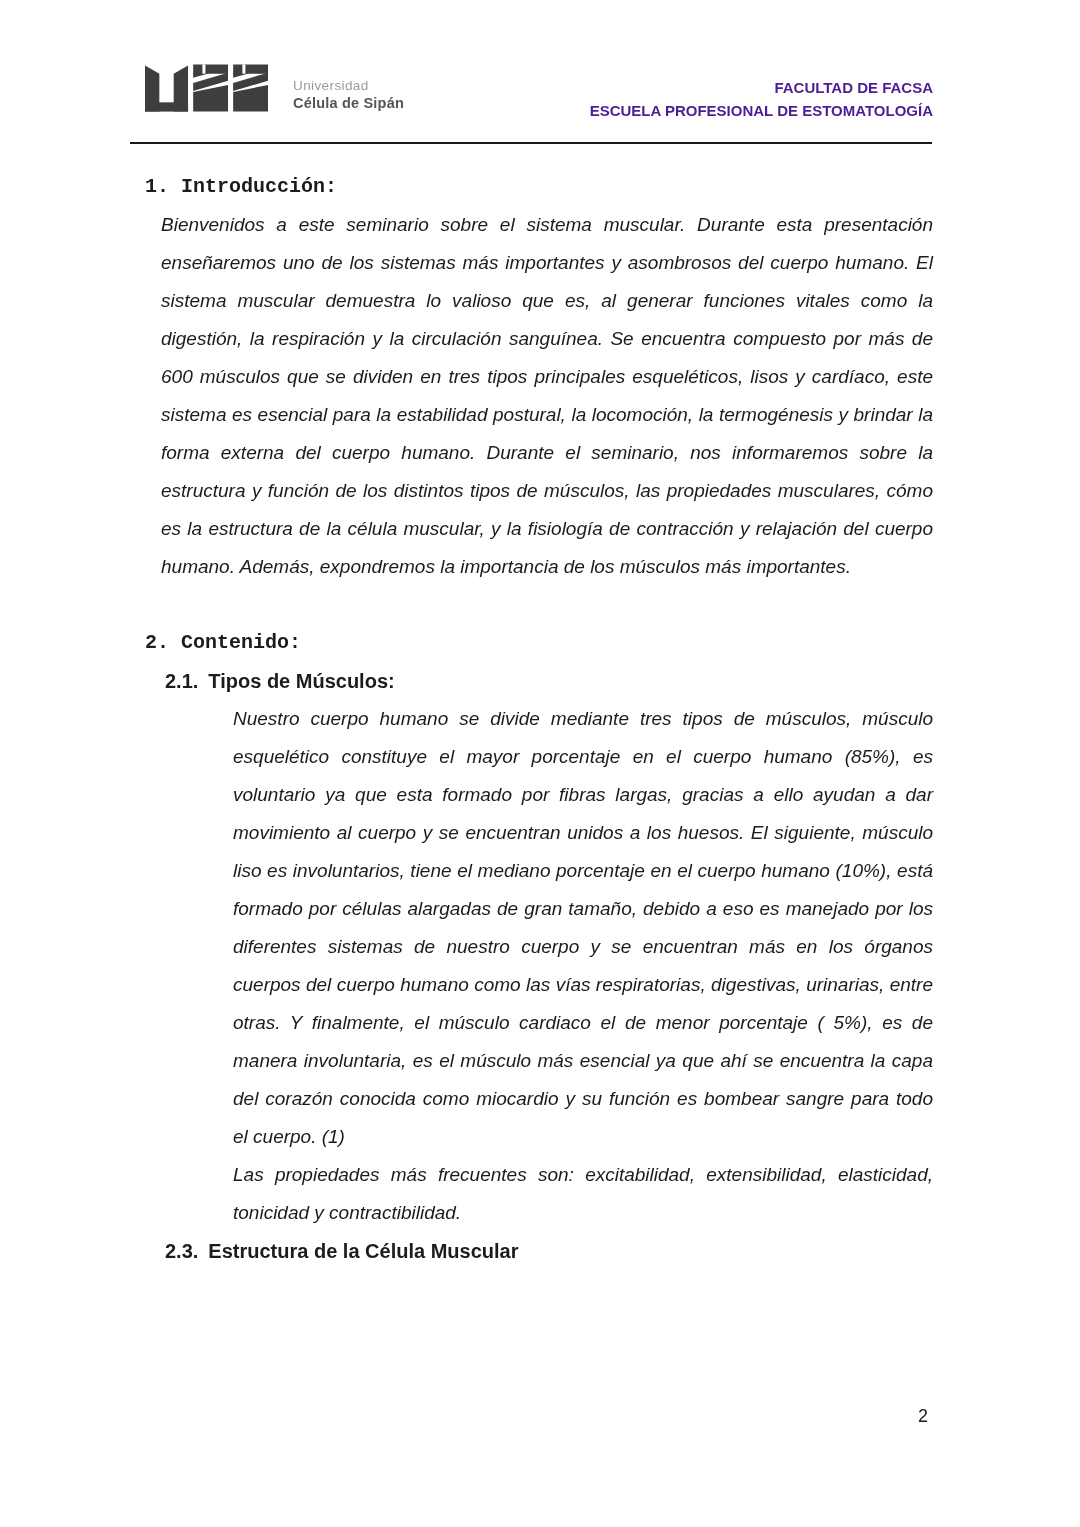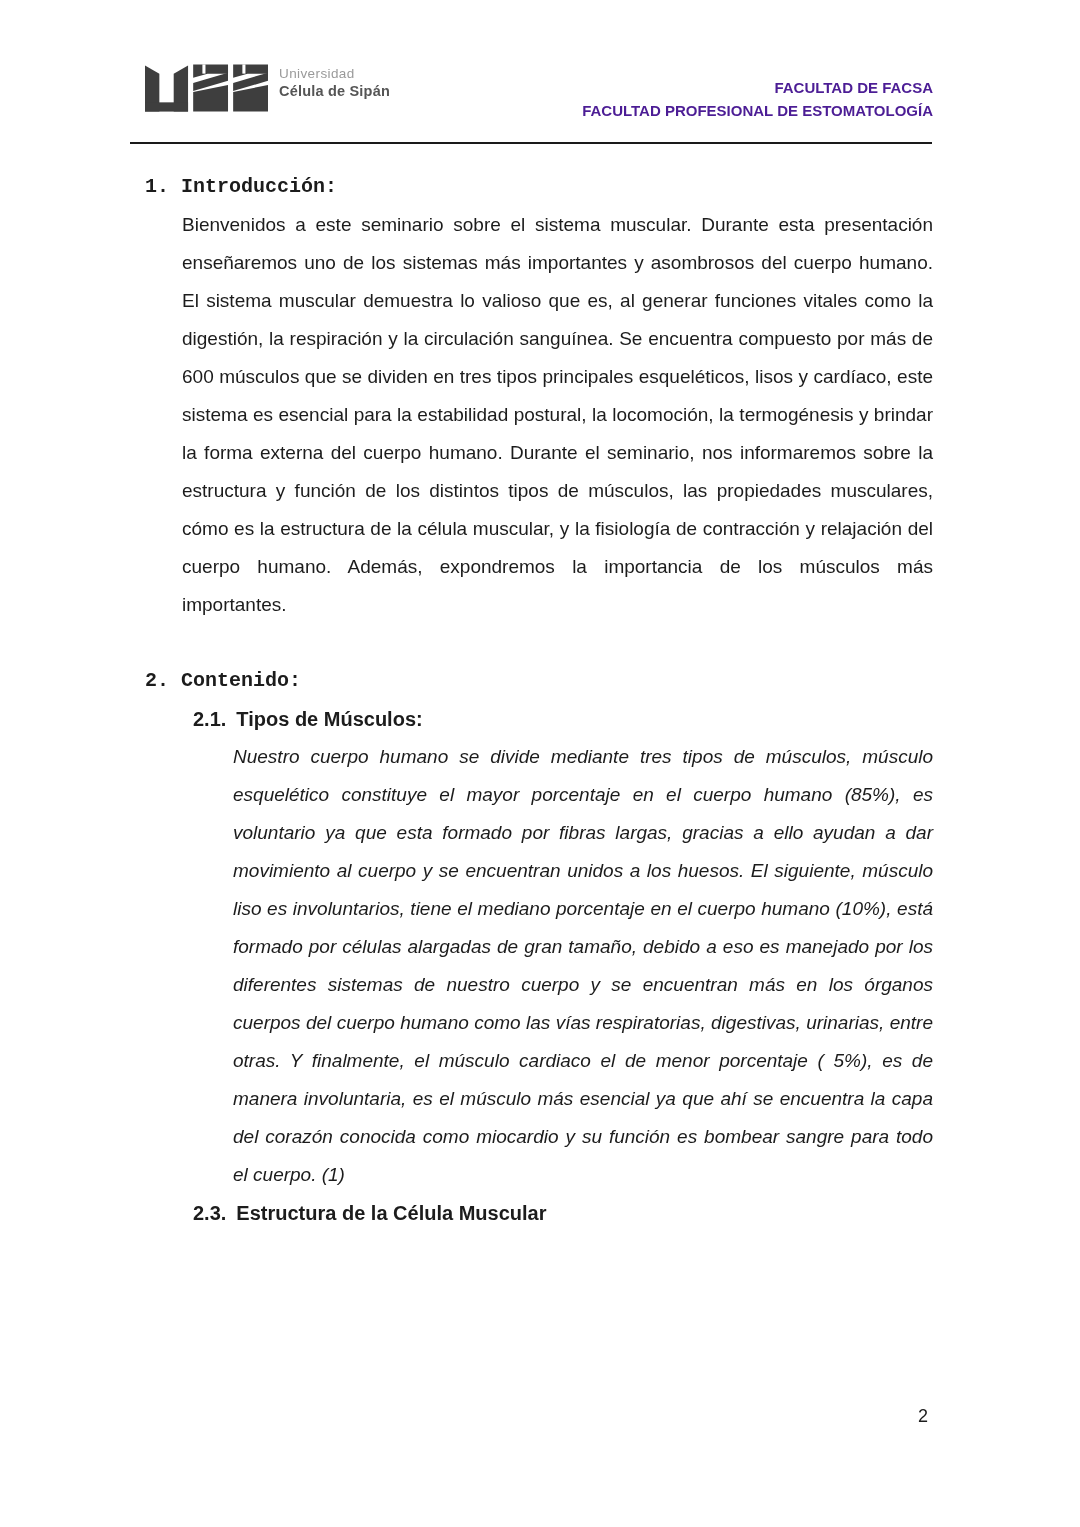--- a/index.html
+++ b/index.html
@@ -8,40 +8,40 @@
     position:relative;
     width:1080px; height:1527px;
     margin:0 auto;
     background:#ffffff;
     overflow:hidden;
     font-family:"Liberation Sans", sans-serif;
     color:#1c1c1c;
   }
   
   .header { position:relative; height:144px; }
-  .logo { position:absolute; left:145px; top:64px; display:flex; align-items:flex-start; gap:11px; }
+  .logo { position:absolute; left:145px; top:64px; display:flex; align-items:flex-end; gap:25px; }
   .logo-mark { display:block; }
   .logo-text { display:flex; flex-direction:column; padding-top:2px; }
   .logo-line1 { font-size:13.5px; color:#9a9a9a; letter-spacing:0.4px; line-height:16px; }
   .logo-line2 { font-size:14.5px; color:#555555; font-weight:bold; letter-spacing:0.2px; line-height:18px; }
   .faculty { position:absolute; right:147px; top:76px; text-align:right; font-weight:bold; font-size:15px; line-height:23px; }
   .rule { position:absolute; left:130px; right:148px; top:142px; border-top:2.5px solid #1a1a1a; }
   
   .main { padding:0 147px 0 145px; }
   .h1 { font-size:20px; font-weight:bold; line-height:38px;font-family:Liberation Mono, monospace; }
   .h1-first { margin-top:24px; }
   .h1-second { margin-top:38px; }
-  .h2 { font-size:20px; font-weight:bold; line-height:38px; margin-left:48px; }
+  .h2 { font-size:20px; font-weight:bold; line-height:38px; margin-left:20px; }
   .hnum { margin-right:12px; }
   .h2 .hnum { margin-right:10px; }
   .para {
     font-size:19px; line-height:38px;
     text-align:justify; text-justify:inter-word;
   }
-  .para-l1 { margin-left:37px; }
+  .para-l1 { margin-left:16px;font-style:italic; }
   .para-l2 { margin-left:88px;font-style:italic; }
   
   .pagenum { position:absolute; top:1406px; right:152px; font-size:18px; color:#1c1c1c; }
 </style>
 </head>
 <body>
 
 <div class="page">
 
   <div class="header">
@@ -69,21 +69,21 @@
         </g>
       </svg>
       <div class="logo-text">
         <span class="logo-line1">Universidad</span>
         <span class="logo-line2">Célula de Sipán</span>
       </div>
     </div>
 
     <div class="faculty" style="color:#4c1d95;">
       <div>FACULTAD DE FACSA</div>
-      <div>FACULTAD PROFESIONAL DE ESTOMATOLOGÍA</div>
+      <div>ESCUELA PROFESIONAL DE ESTOMATOLOGÍA</div>
     </div>
 
     <div class="rule"></div>
   </div>
 
   <div class="main">
 
     <div class="h1 h1-first">
       <span class="hnum">1.</span><span>Introducción:</span>
     </div>
@@ -91,20 +91,21 @@
 
     <div class="h1 h1-second">
       <span class="hnum">2.</span><span>Contenido:</span>
     </div>
 
     <div class="h2">
       <span class="hnum">2.1.</span><span>Tipos de Músculos:</span>
     </div>
     <p class="para para-l2">Nuestro cuerpo humano se divide mediante tres tipos de músculos, músculo esquelético constituye el mayor porcentaje en el cuerpo humano (85%), es voluntario ya que esta formado por fibras largas, gracias a ello ayudan a dar movimiento al cuerpo y se encuentran unidos a los huesos. El siguiente, músculo liso es involuntarios, tiene el mediano porcentaje en el cuerpo humano (10%), está formado por células alargadas de gran tamaño, debido a eso es manejado por los diferentes sistemas de nuestro cuerpo y se encuentran más en los órganos cuerpos del cuerpo humano como las vías respiratorias, digestivas, urinarias, entre otras. Y finalmente, el músculo cardiaco el de menor porcentaje ( 5%), es de manera involuntaria, es el músculo más esencial ya que ahí se encuentra la capa del corazón conocida como miocardio y su función es bombear sangre para todo el cuerpo. (1)</p>
 
+    <p class="para para-l2">Las propiedades más frecuentes son: excitabilidad, extensibilidad, elasticidad, tonicidad y contractibilidad.</p>
 
     <div class="h2">
       <span class="hnum">2.3.</span><span>Estructura de la Célula Muscular</span>
     </div>
 
   </div>
 
   <div class="pagenum">2</div>
 
 </div>

